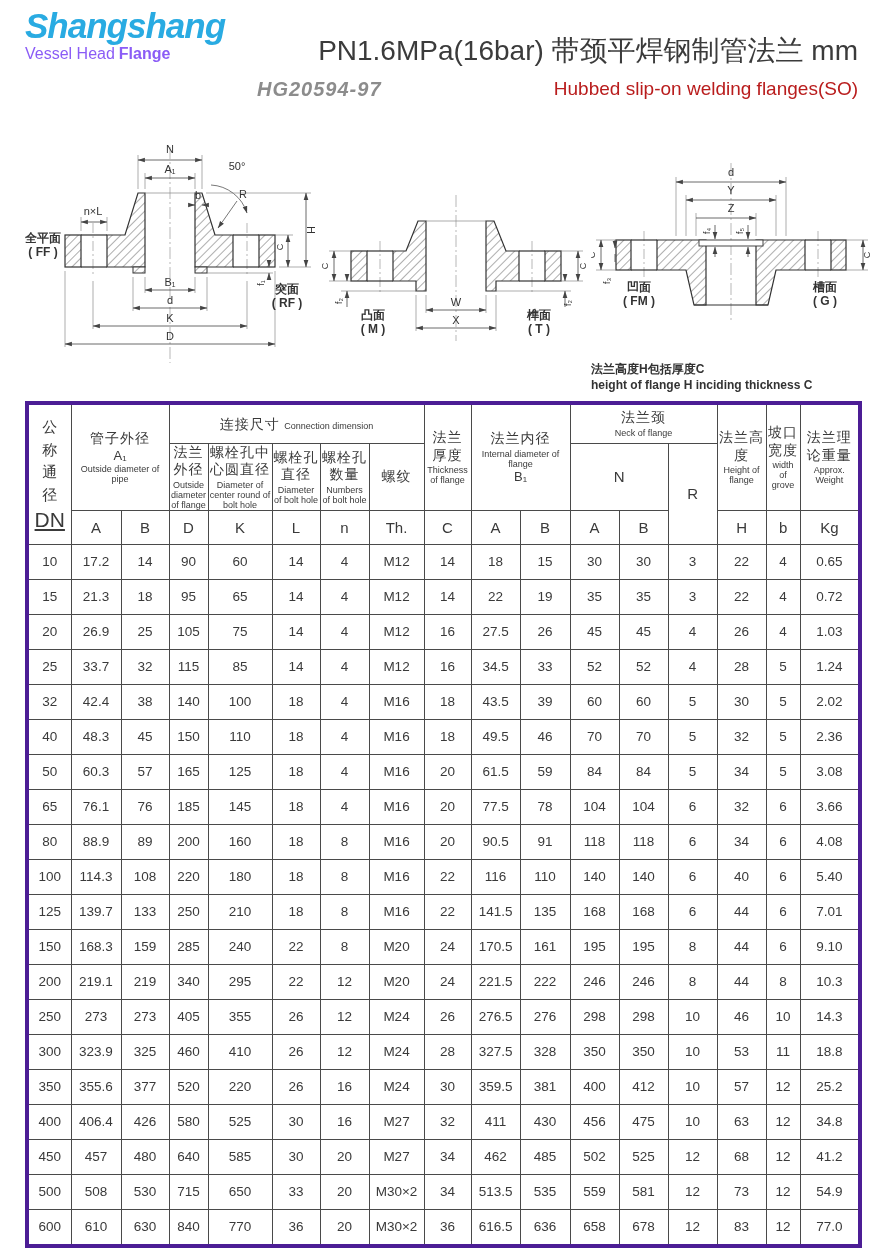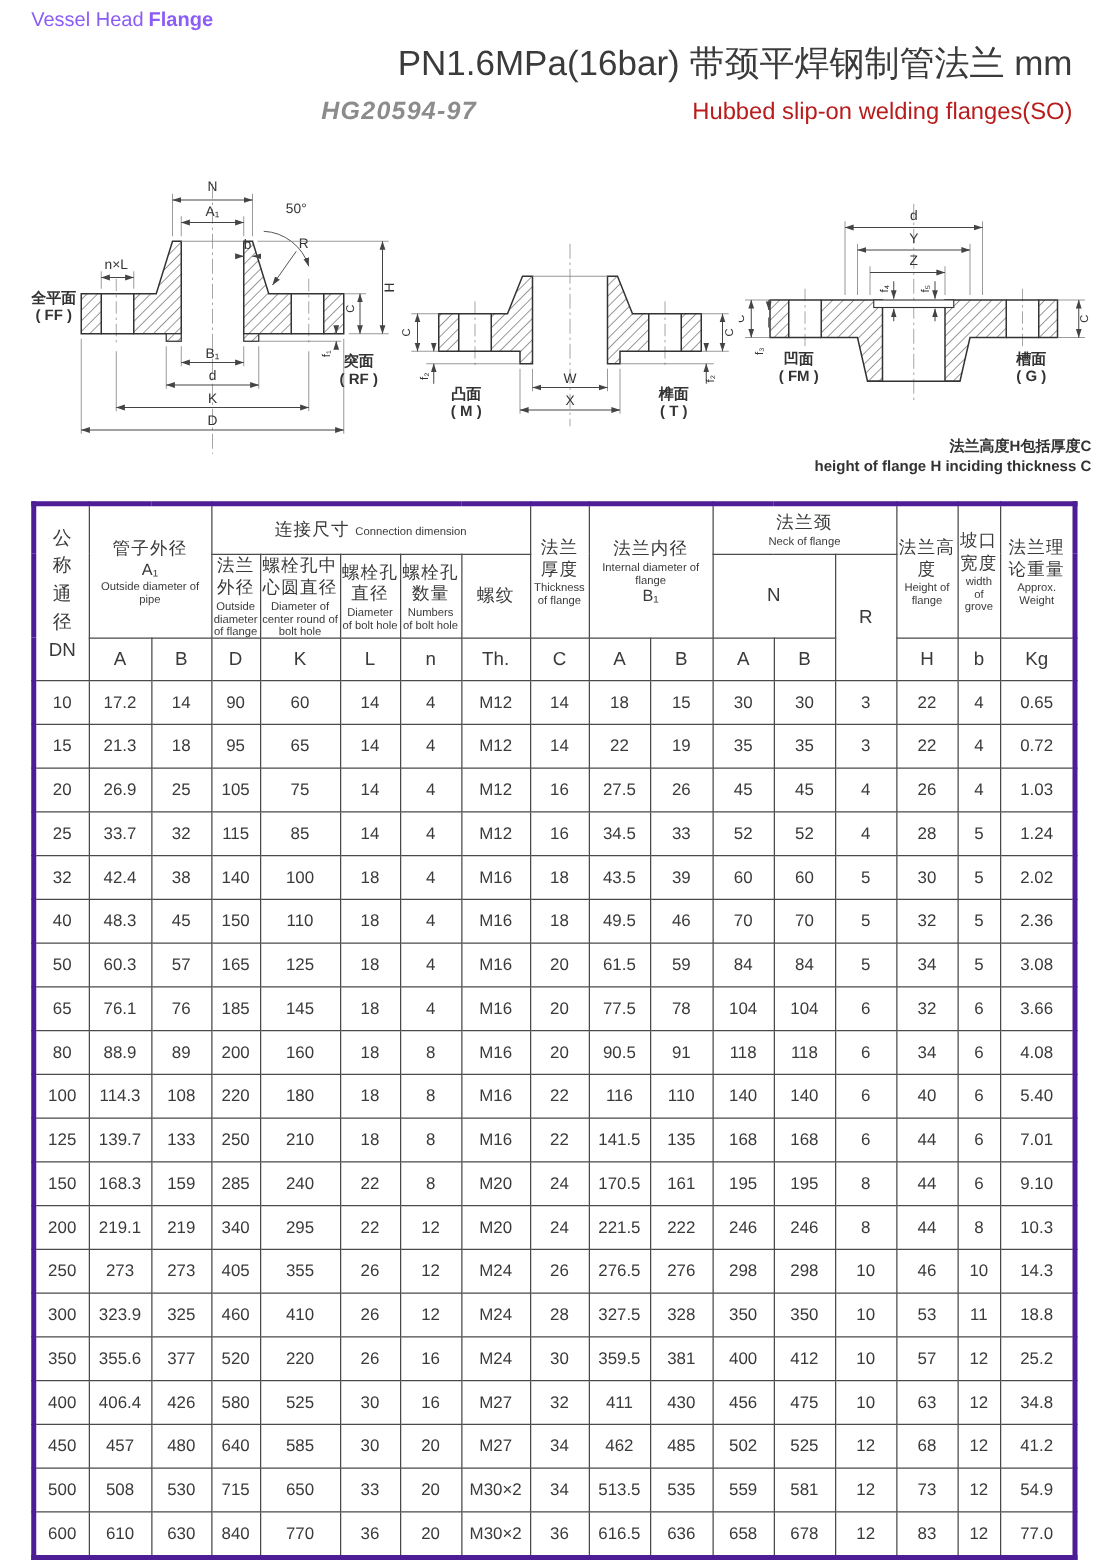--- a/index.html
+++ b/index.html
@@ -9,42 +9,42 @@
     box-sizing:border-box;padding:6px 25px 0 25px;position:relative;overflow:hidden;
   }
   
   .header{display:flex;align-items:flex-start;}
   .logo{width:232px;flex:none;padding-top:2px;}
   .logo-l1{font-size:35px;font-weight:bold;font-style:italic;color:#29abe2;line-height:1.05;letter-spacing:-1px;}
   .logo-l2{font-size:16px;color:#8b5cf6;letter-spacing:0;}
   .logo-l2 .bold{font-weight:bold;margin-left:4px;}
   .titleblock{flex:1;min-width:0;}
   .title{font-size:28px;text-align:right;margin-top:26px;color:#3b3b3b;letter-spacing:0;}
-  .subrow{display:flex;justify-content:space-between;align-items:flex-end;margin-top:8px;}
+  .subrow{display:flex;justify-content:space-between;align-items:flex-start;margin-top:8px;}
   .standard{font-size:20px;font-weight:bold;font-style:italic;color:#8c8c8c;letter-spacing:1px;}
   .subtitle{font-size:19px;color:#b91c1c;}
   
   .diagrams{display:flex;justify-content:space-between;margin-top:34px;height:252px;}
   .diag{flex:none;}
   .diag svg{display:block;}
   .dlabel{font-size:11px;fill:#333;}
   .dlabel-sm{font-size:9px;fill:#333;}
   .facelabel{font-size:12px;fill:#333;font-weight:bold;}
-  .caption{ text-align:right;font-size:12px;font-weight:bold;color:#333;line-height:1.3;margin-top:0;}
+  .caption{ text-align:left;font-size:12px;font-weight:bold;color:#333;line-height:1.3;margin-top:12px;}
   
   .spec-table{border-collapse:collapse;table-layout:fixed;width:833px;margin-top:14px;border:4px solid #4c1d95;}
   .spec-table th,.spec-table td{border:1px solid #4a4a4a;text-align:center;vertical-align:middle;padding:0 1px;}
   .spec-table thead th{font-weight:normal;}
   .zh{font-size:14px;line-height:1.25;letter-spacing:1px;}
   .en{font-size:9px;line-height:1.12;margin-top:1px;color:#3a3a3a;}
   .sym{font-size:13px;line-height:1.2;}
   .letter{font-size:15px;}
   .spec-table td{height:34px;font-size:13.5px;color:#3a3a3a;}
   .dn-vert{width:1.15em;margin:6px auto 2px auto;word-break:break-all;font-size:15px;line-height:1.5;letter-spacing:0;}
-  .dn-code{font-size:15px;margin-bottom:6px;}
+  .dn-code{font-size:21px;margin-bottom:6px;text-decoration:underline;}
   .row1{height:40px;}.row2{height:66px;}.row3{height:34px;}
 </style>
 </head>
 <body>
 
 <svg width="0" height="0" style="position:absolute" aria-hidden="true">
   <defs>
     <pattern id="hatch" width="6" height="6" patternUnits="userSpaceOnUse" patternTransform="rotate(45)">
       <rect width="6" height="6" fill="#ffffff"></rect>
       <line x1="0" y1="0" x2="0" y2="6" stroke="#6a6a6a" stroke-width="1.1"></line>
@@ -52,20 +52,21 @@
     <marker id="arr" markerWidth="10" markerHeight="8" refX="8.6" refY="3.5" orient="auto-start-reverse">
       <path d="M0,0.6 L8.8,3.5 L0,6.4 z" fill="#444"></path>
     </marker>
   </defs>
 </svg>
 
 <div class="page">
 
   <div class="header">
     <div class="logo">
+      <div class="logo-l1">Shangshang</div>
       <div class="logo-l2"><span>Vessel Head</span><span class="bold">Flange</span></div>
     </div>
     <div class="titleblock">
       <div class="title">PN1.6MPa(16bar) 带颈平焊钢制管法兰  mm</div>
       <div class="subrow">
         <div class="standard">HG20594-97</div>
         <div class="subtitle">Hubbed slip-on welding flanges(SO)</div>
       </div>
     </div>
   </div>

